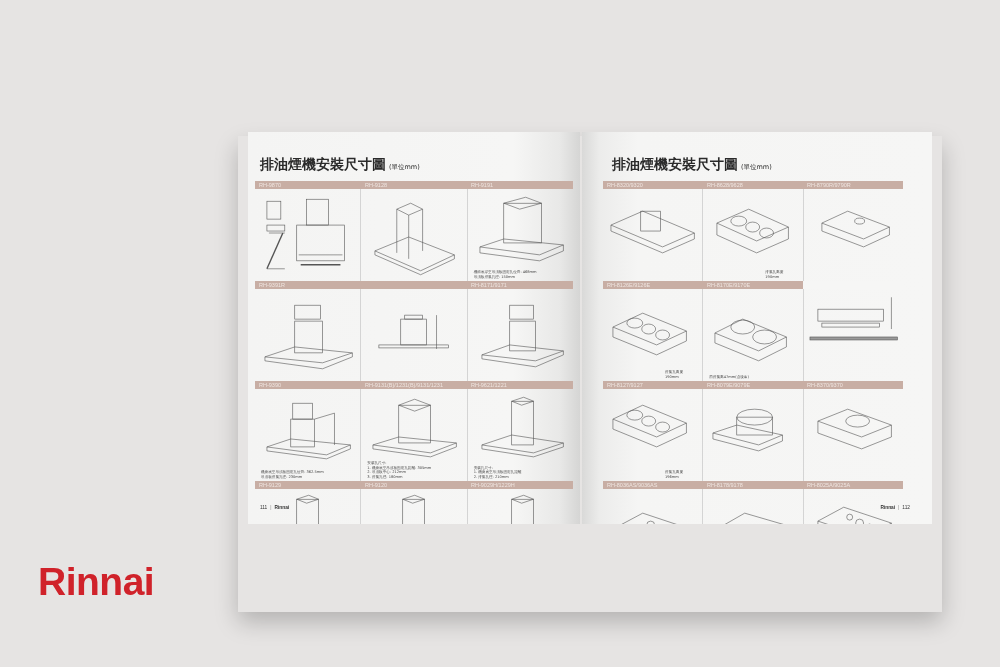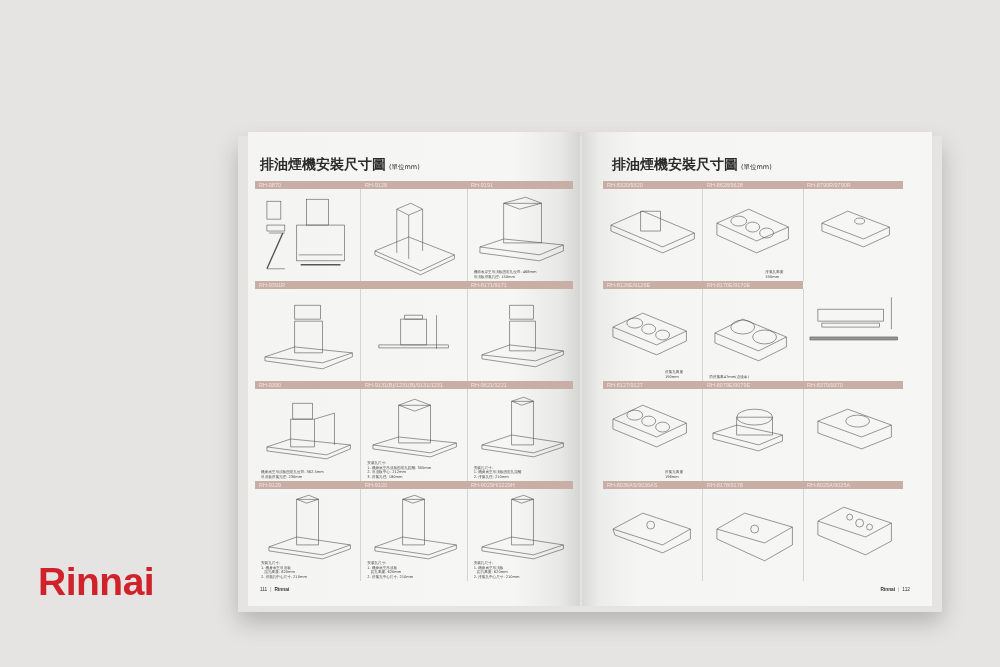--- a/index.html
+++ b/index.html
@@ -11,21 +11,21 @@
   .brand {
     position:absolute; left:38px; top:560px;
     font-family:"Liberation Sans", sans-serif; font-weight:bold;
     font-size:39px; color:#d0222a; letter-spacing:-0.5px;
   }
   .shadow {
     position:absolute; left:238px; top:136px; width:704px; height:476px;
     box-shadow: 0 10px 22px rgba(0,0,0,0.22);
   }
   .page {
-    position:absolute; top:132px; height:474px; background:#f6f6f5;
+    position:absolute; top:132px; height:392px; background:#f6f6f5;
     overflow:hidden;
   }
   .page.left { left:248px; width:332px;
     background:linear-gradient(90deg,#f4f4f3 0%,#f6f6f5 80%,#e8e8e7 94%,#d5d5d4 100%); }
   .page.right { left:582px; width:350px;
     background:linear-gradient(90deg,#d9d9d8 0%,#ececeb 5%,#f5f5f4 16%,#f6f6f5 100%); }
   .page-title {
     position:absolute; top:24px; font-size:14px; font-weight:bold; color:#2a2a2a;
     font-family:"DejaVu Sans", sans-serif;
   }

